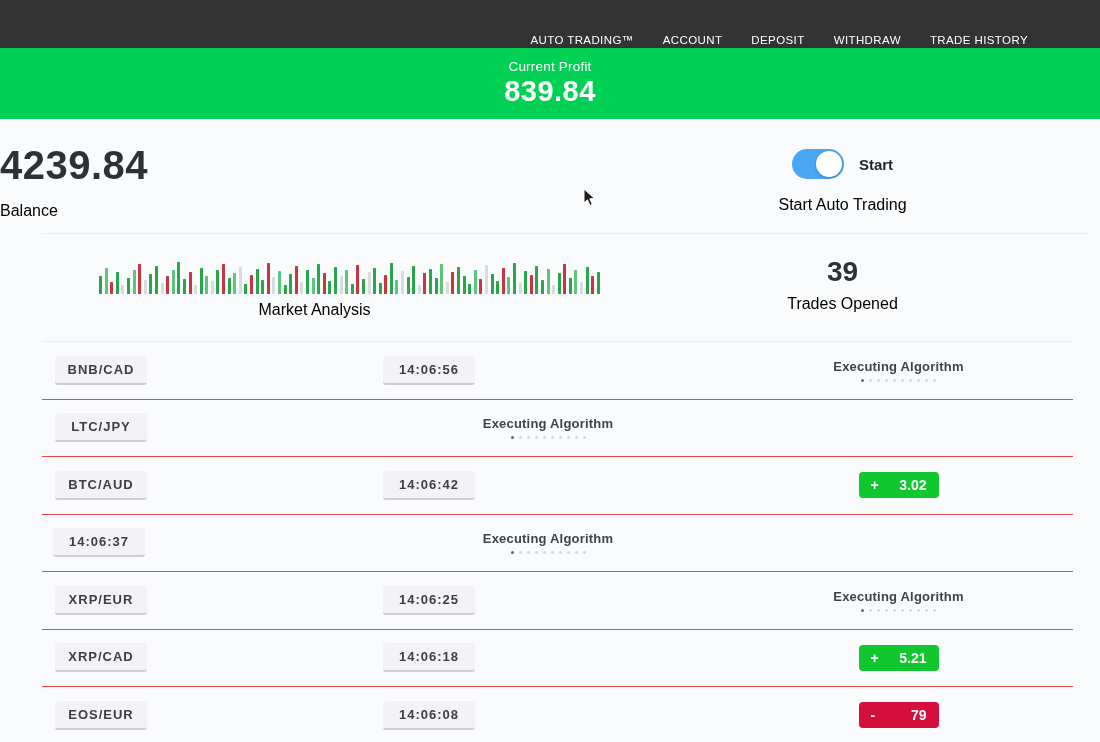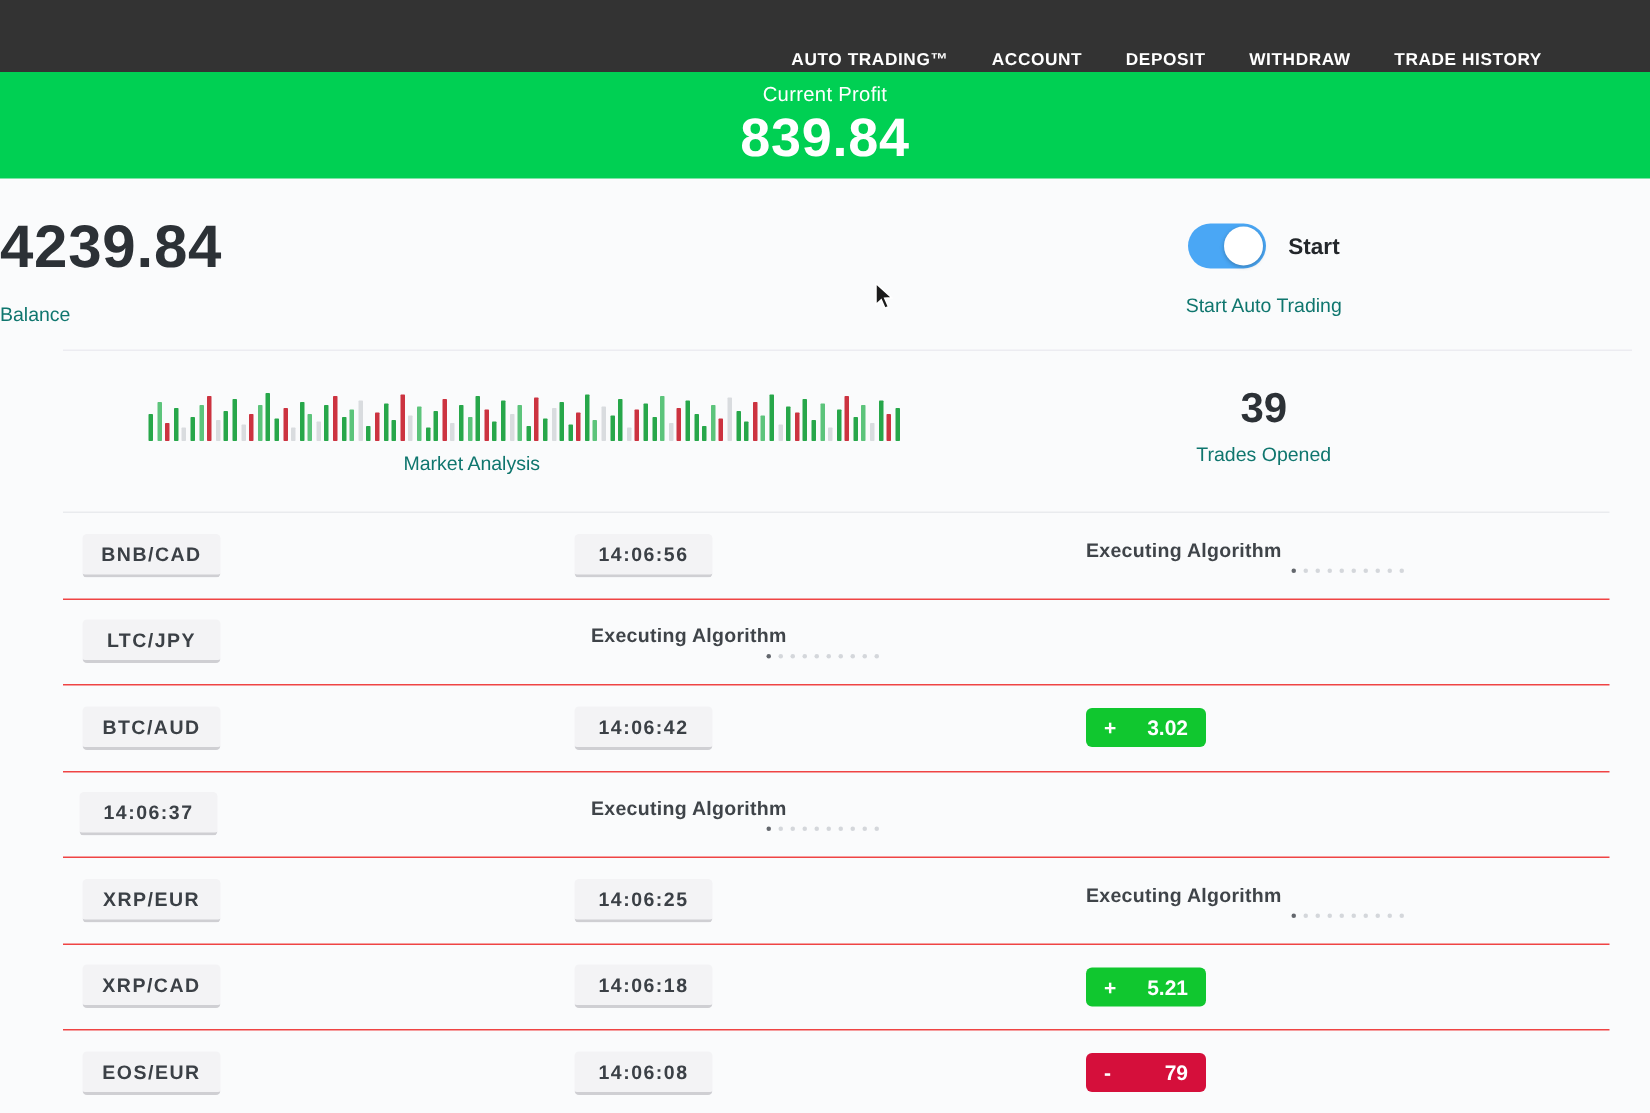--- a/index.html
+++ b/index.html
@@ -11,38 +11,38 @@
     overflow:hidden;
   }
 
   
   .topnav {
     height:48px; background:#333333;
     display:flex; align-items:center; justify-content:flex-end;
     padding-right:72px; gap:29px;
   }
   .topnav .nav-item {
-    color:#ffffff; font-size:11.5px; font-weight:bold;
+    color:#ffffff; font-size:11.5px; font-weight:normal;
     letter-spacing:.4px; cursor:pointer; white-space:nowrap;margin-top:32px;
   }
 
   
   .banner {
     height:71px; background:#00d053; color:#ffffff;
     display:flex; flex-direction:column; align-items:center; justify-content:center;
   }
   .banner .lbl { font-size:13.5px; font-weight:normal; letter-spacing:.2px; }
-  .banner .val { font-size:36px; font-weight:bold; letter-spacing:.5px; margin-top:1px; }
+  .banner .val { font-size:29px; font-weight:bold; letter-spacing:.5px; margin-top:1px; }
 
   
   .stats1 { display:flex; height:114px; }
   .stats1 .left  { width:585px; text-align:left; }
   .stats1 .right { flex:1; text-align:center; }
   .balance-value { font-size:40px; font-weight:bold; color:#2c3136; margin-top:24px; letter-spacing:.5px; }
-  .muted { color:#0f766e; font-size:13px; }
+  .muted { color:#000000; font-size:16px; }
   .balance-label { margin-top:14px; }
 
   .toggle-row { margin-top:30px; display:flex; align-items:center; justify-content:center; }
   .toggle {
     width:52px; height:30px; border-radius:15px; background:#4aa7f5;
     position:relative; cursor:pointer; display:inline-block;
   }
   .toggle .knob {
     position:absolute; top:2px; right:2px; width:26px; height:26px;
     border-radius:50%; background:#ffffff; box-shadow:0 1px 3px rgba(0,0,0,.25);
@@ -74,21 +74,21 @@
   .trade-row {
     height:57.5px; border-bottom:1px solid #ef4444;
     display:grid; grid-template-columns:330px 330px 1fr; align-items:center;
   }
   .chip {
     display:inline-block; margin-left:13px; padding:6px 0; width:92px; text-align:center;
     background:#f3f3f5; border-bottom:2px solid #cfcfd3; border-radius:3px;
     font-size:13px; font-weight:bold; letter-spacing:1px; color:#3b4046;
   }
   .chip.time { margin-left:11px; }
-  .result-cell { text-align:left; padding-left:22px; }
+  .result-cell { text-align:center; padding-left:22px; }
   .exec-label { font-size:13px; font-weight:bold; color:#3f4449; letter-spacing:.2px; }
   .dots { display:flex; justify-content:center; gap:5px; margin-top:5px; }
   .dots i { width:3px; height:3px; border-radius:50%; background:#d4d7db; }
   .dots i.active { background:#63676d; }
   .result-badge {
     display:inline-flex; justify-content:space-between; align-items:center;
     width:80px; padding:5px 12px; border-radius:4px;
     color:#ffffff; font-size:14px; font-weight:bold;
   }
   .result-badge.profit { background:#10c72f; }

